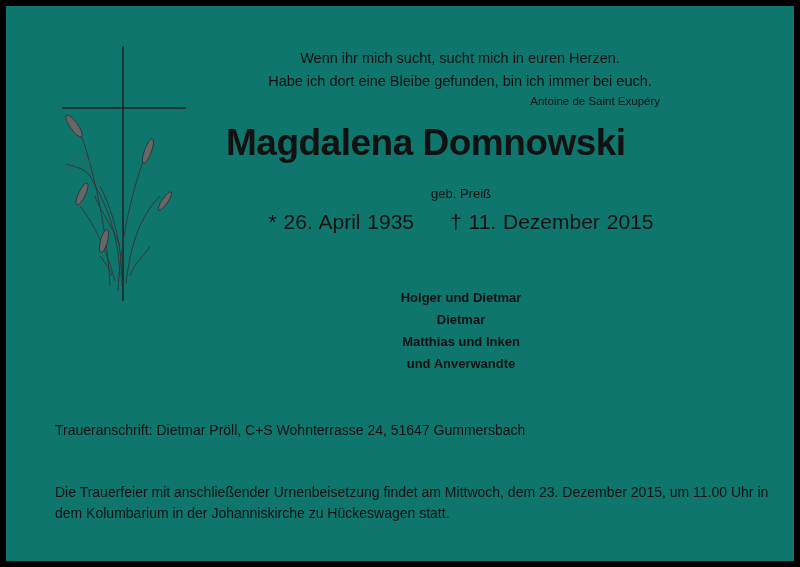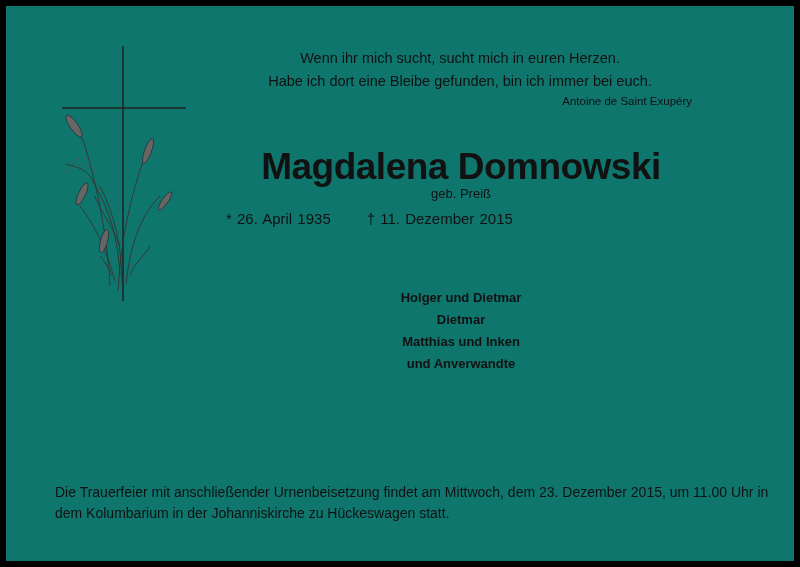--- a/index.html
+++ b/index.html
@@ -5,24 +5,24 @@
   html, body { margin: 0; padding: 0; }
   body { width: 800px; height: 567px; background: #000; overflow: hidden; }
   .page {
     position: absolute; left: 6px; top: 6px; width: 788px; height: 555px;
     background: #0f766e; font-family: Liberation Sans, sans-serif; color: #111;
   }
   .abs { position: absolute; }
   .quote { left: 0; width: 788px; text-align: center; font-size: 14.5px; }
   .q1 { top: 44px; left: 234px; width: 440px; }
   .q2 { top: 67px; left: 234px; width: 440px; }
-  .author { top: 89px; left: 424px; width: 262px; text-align: right; font-size: 11.5px; }
-  .name { top: 140px; left: 220px; width: 470px; text-align: center; font-size: 37px; font-weight: bold; letter-spacing: -0.5px; }
+  .author { top: 89px; left: 392px; width: 262px; text-align: right; font-size: 11.5px; }
+  .name { top: 116px; left: 220px; width: 470px; font-size: 37px; font-weight: bold; letter-spacing: -0.5px; }
   .maiden { top: 180px; left: 220px; width: 470px; text-align: center; font-size: 13px; }
-  .dates { top: 204px; left: 220px; width: 470px; text-align: left; font-size: 15px; word-spacing: 1px; }
+  .dates { top: 204px; left: 220px; width: 470px; text-align: center; font-size: 21px; word-spacing: 1px; }
   .dates span + span { margin-left: 36px; }
   .love { top: 255px; left: 300px; width: 310px; text-align: center; font-size: 13px; }
   .family { top: 281px; left: 300px; width: 310px; text-align: center; font-size: 13px; font-weight: bold; line-height: 22px; }
   .addr { left: 49px; font-size: 14px; }
   .a1 { top: 389px; }
   .a2 { top: 416px; }
   .ceremony { top: 476px; left: 49px; width: 730px; font-size: 14px; line-height: 21px; }
   .cross { left: 54px; top: 40px; width: 130px; height: 255px; }
 </style>
 </head>
@@ -76,15 +76,16 @@
     <span>* 26. April 1935</span><span>† 11. Dezember 2015</span>
   </div>
 
   <div class="abs family">
     <div>Holger und Dietmar</div>
     <div>Dietmar</div>
     <div>Matthias und Inken</div>
     <div>und Anverwandte</div>
   </div>
 
+  <div class="abs addr a2">Traueranschrift: Dietmar Pröll, C+S Wohnterrasse 24, 51647 Gummersbach</div>
 
   <div class="abs ceremony">Die Trauerfeier mit anschließender Urnenbeisetzung findet am Mittwoch, dem 23. Dezember 2015, um 11.00 Uhr in dem Kolumbarium in der Johanniskirche zu Hückeswagen statt.</div>
 </div>
 
 </body></html>

